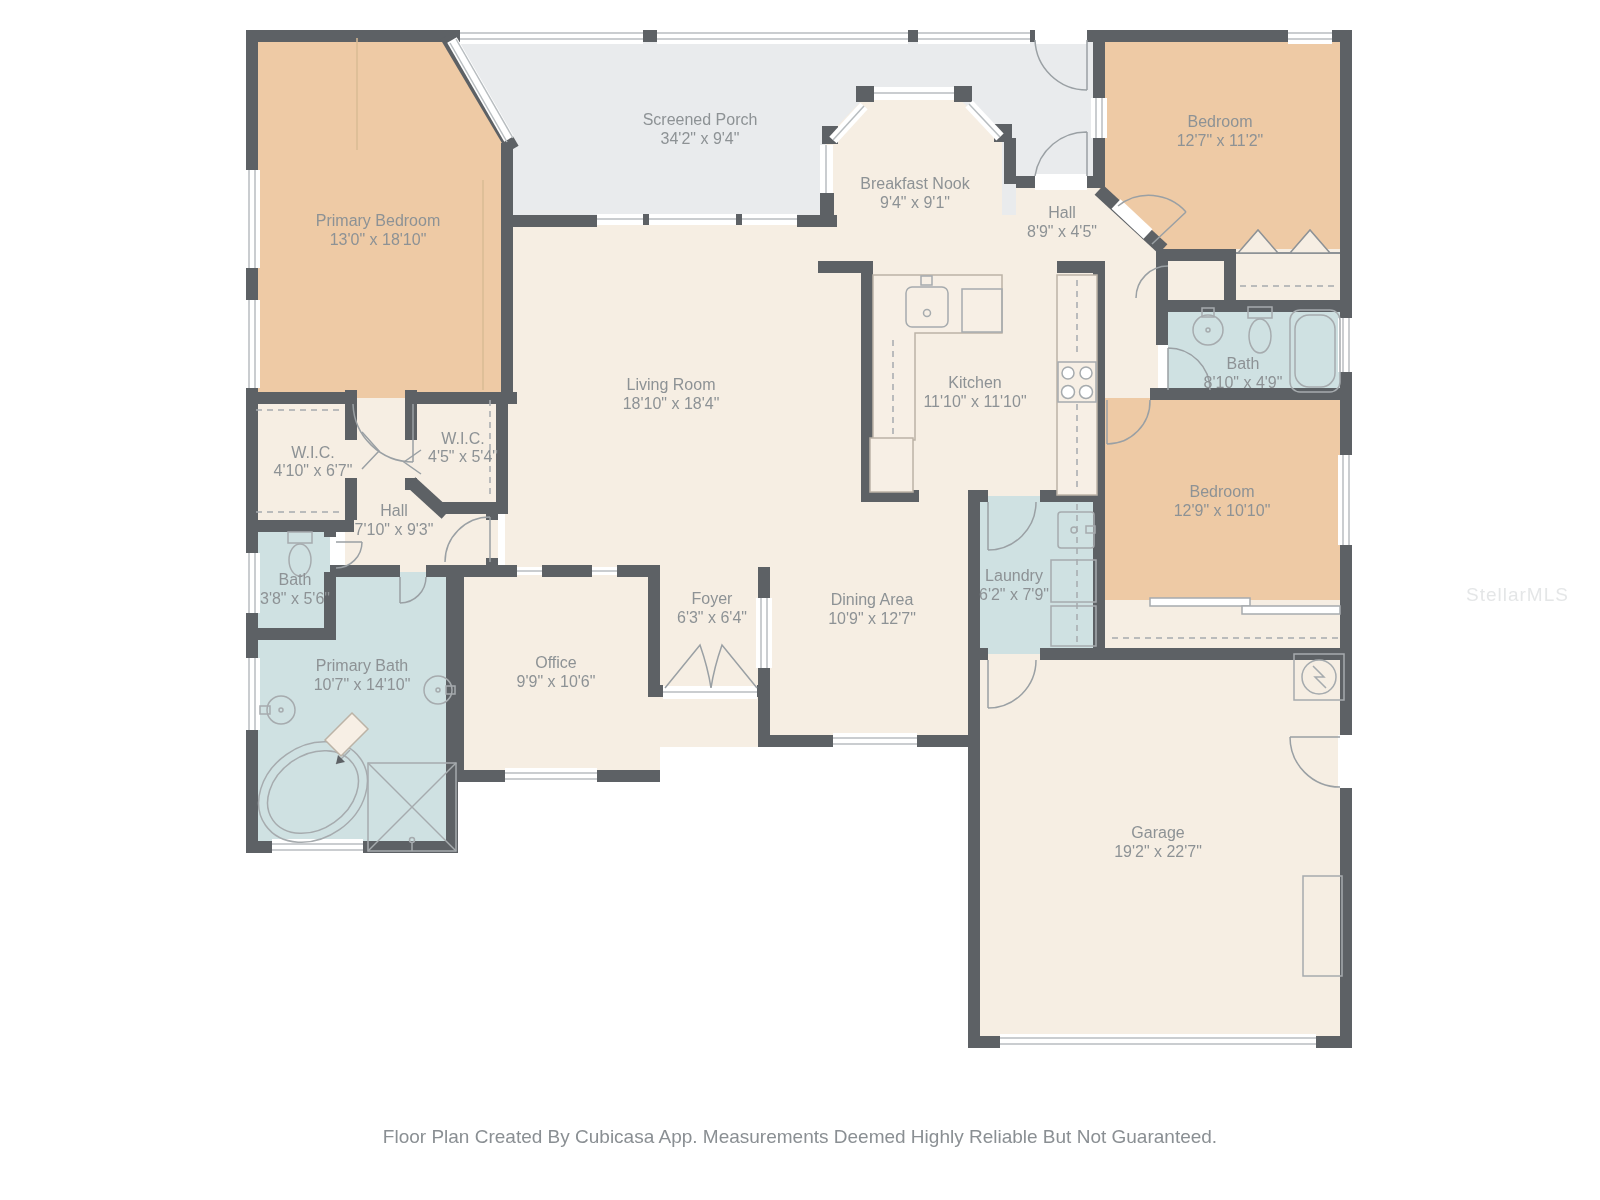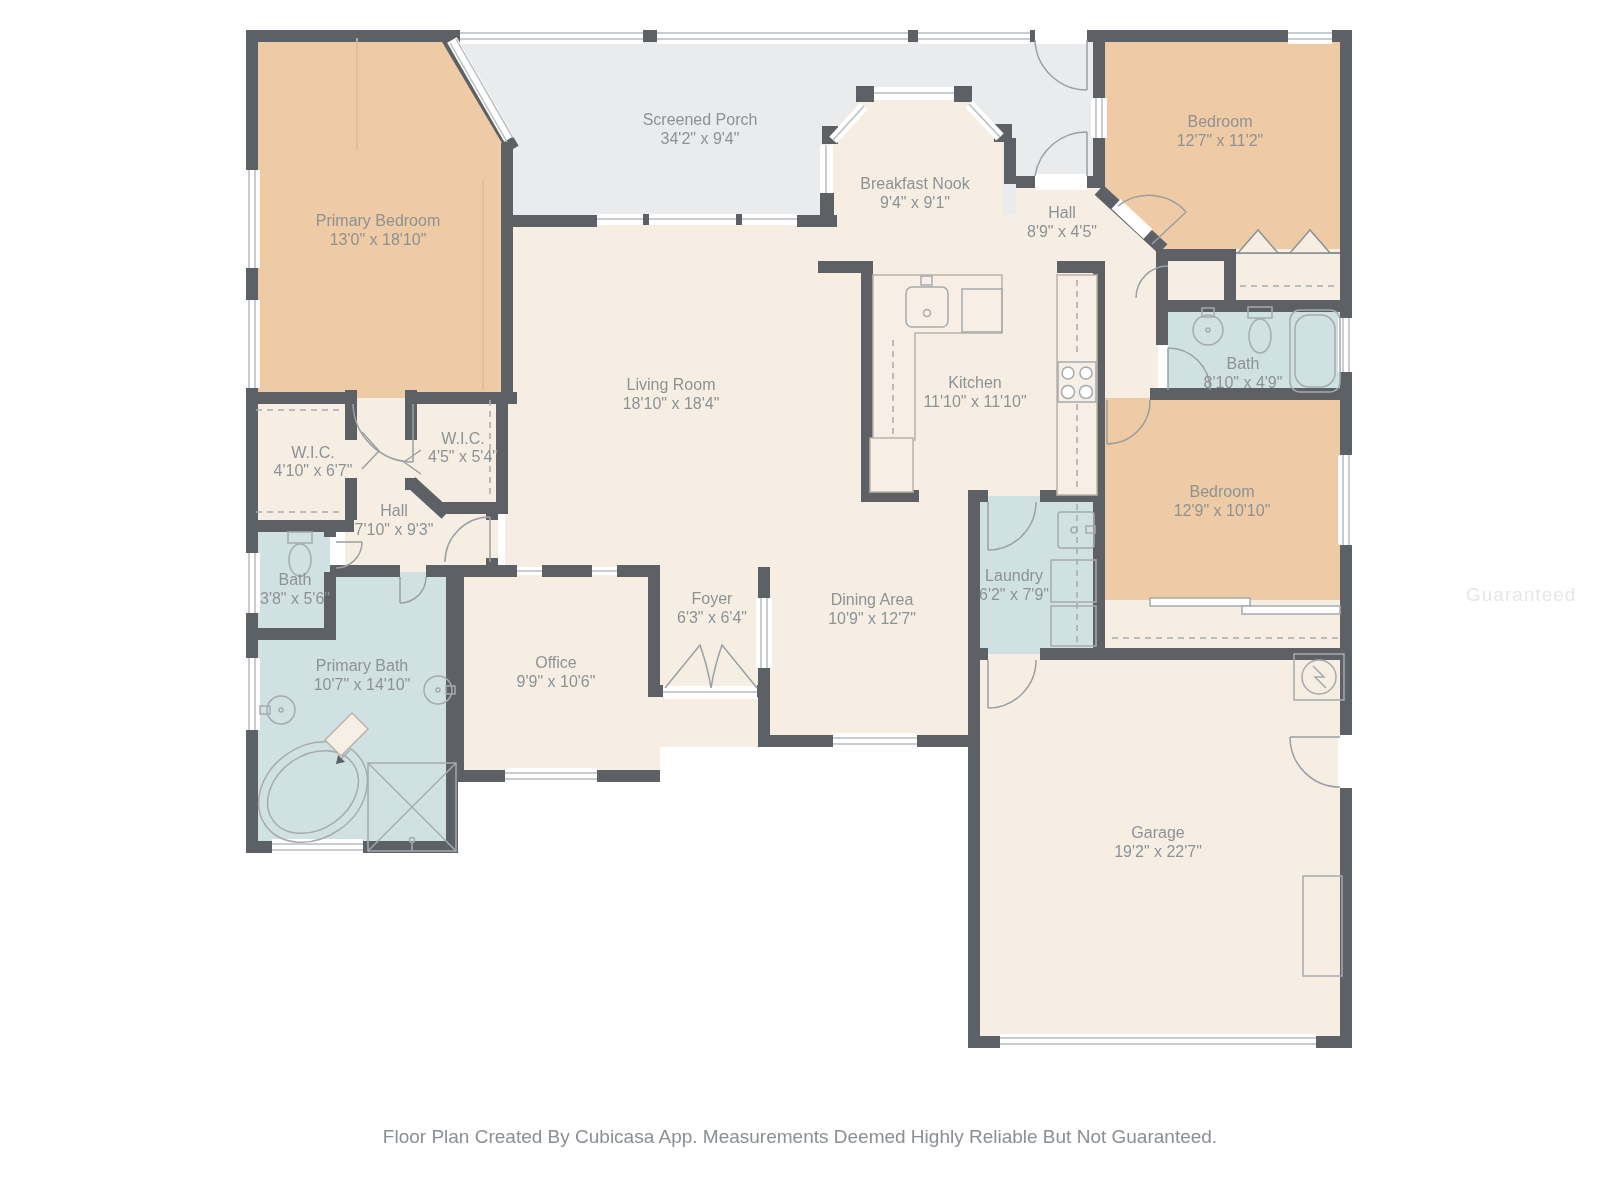--- a/index.html
+++ b/index.html
@@ -371,15 +371,15 @@
     <text class="room-dims" x="712" y="623">6'3" x 6'4"</text>
     <text class="room-name" x="872" y="605">Dining Area</text>
     <text class="room-dims" x="872" y="624">10'9" x 12'7"</text>
     <text class="room-name" x="1014" y="581">Laundry</text>
     <text class="room-dims" x="1014" y="600">6'2" x 7'9"</text>
     <text class="room-name" x="1158" y="838">Garage</text>
     <text class="room-dims" x="1158" y="857">19'2" x 22'7"</text>
   </g>
 </svg>
 
-<div class="watermark">Guaranteed</div>
+<div class="watermark">StellarMLS</div>
 <div class="footer">Floor Plan Created By Cubicasa App. Measurements Deemed Highly Reliable But Not Guaranteed.</div>
 </div>
 
 </body></html>

